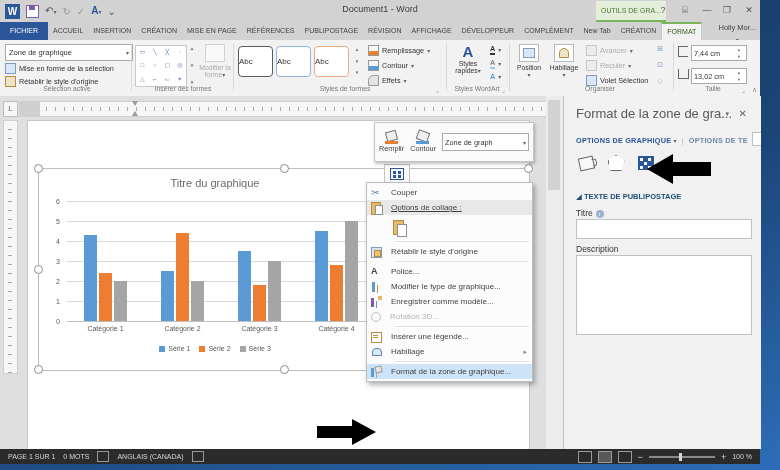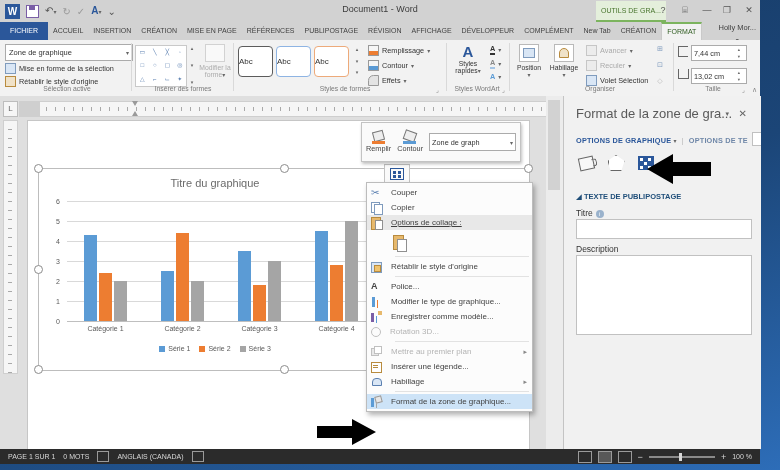--- a/index.html
+++ b/index.html
@@ -81,21 +81,21 @@
   .gl.base{background:#bfbfbf;}
   .chart-plot{position:absolute;left:22px;right:10px;top:26px;height:120px;display:flex;}
   .bar-group{flex:1;display:flex;align-items:flex-end;justify-content:center;gap:2px;height:100%;}
   .bar{width:13px;}
   .cats{position:absolute;left:22px;right:10px;top:150px;display:flex;}
   .cat{flex:1;text-align:center;font-size:7px;color:#595959;}
   .legend{position:absolute;left:0;right:0;top:170px;display:flex;justify-content:center;gap:9px;}
   .litem{display:flex;align-items:center;gap:3px;font-size:7px;color:#595959;}
   .lchip{width:6px;height:6px;display:inline-block;}
   
-  #minibar{position:absolute;left:361px;top:122px;width:150px;height:38px;background:#fafafa;
+  #minibar{position:absolute;left:374px;top:122px;width:150px;height:38px;background:#fafafa;
            border:1px solid #c3c3c3;box-shadow:1px 2px 3px rgba(0,0,0,.25);z-index:30;
            display:flex;align-items:center;padding:0 4px;gap:6px;}
   .mt-btn{text-align:center;font-size:7.3px;color:#444;}
   .mt-ic{width:16px;height:13px;margin:0 auto;position:relative;}
   .bucket{position:absolute;left:2px;top:0;width:9px;height:8px;border:1px solid #777;transform:rotate(-15deg);background:#eee;}
   .ubar{position:absolute;left:1px;bottom:0;width:13px;height:3px;}
   .pencil{position:absolute;left:2px;top:0;width:10px;height:8px;border:1px solid #777;background:#eee;transform:rotate(20deg);}
   .mt-combo{width:84px;height:16px;background:#fff;border:1px solid #ababab;font-size:7.3px;color:#333;
             display:flex;align-items:center;justify-content:space-between;padding:0 2px;}
   #chartelbtn{position:absolute;left:384px;top:164px;width:24px;height:17px;background:#fafafa;
@@ -467,24 +467,20 @@
     </div>
     <div id="chartelbtn">
         <span class="gridic"></span>
       </div>
 
     <div id="ctxmenu">
       <div class="mrow">
           <span class="mic mi-cut">✂</span>
           <span>Couper</span>
         </div>
-      <div class="mrow">
-          <span class="mic mi-copy"></span>
-          <span>Copier</span>
-        </div>
       <div class="mrow hover">
           <span class="mic mi-paste"></span>
           <span>Options de collage :</span>
         </div>
       <div class="pasterow">
           <span class="clip"></span>
         </div>
       <div class="msep"></div>
       <div class="mrow">
           <span class="mic mi-reset"></span>
@@ -501,25 +497,20 @@
         </div>
       <div class="mrow">
           <span class="mic mi-tmpl"></span>
           <span>Enregistrer comme modèle...</span>
         </div>
       <div class="mrow dis">
           <span class="mic mi-rot"></span>
           <span>Rotation 3D...</span>
         </div>
       <div class="msep"></div>
-      <div class="mrow dis">
-          <span class="mic mi-layer"></span>
-          <span>Mettre au premier plan</span>
-          <span class="msub">▸</span>
-        </div>
       <div class="mrow">
           <span class="mic mi-caption"></span>
           <span>Insérer une légende...</span>
         </div>
       <div class="mrow">
           <span class="mic mi-wrap"></span>
           <span>Habillage</span>
           <span class="msub">▸</span>
         </div>
       <div class="msep"></div>

